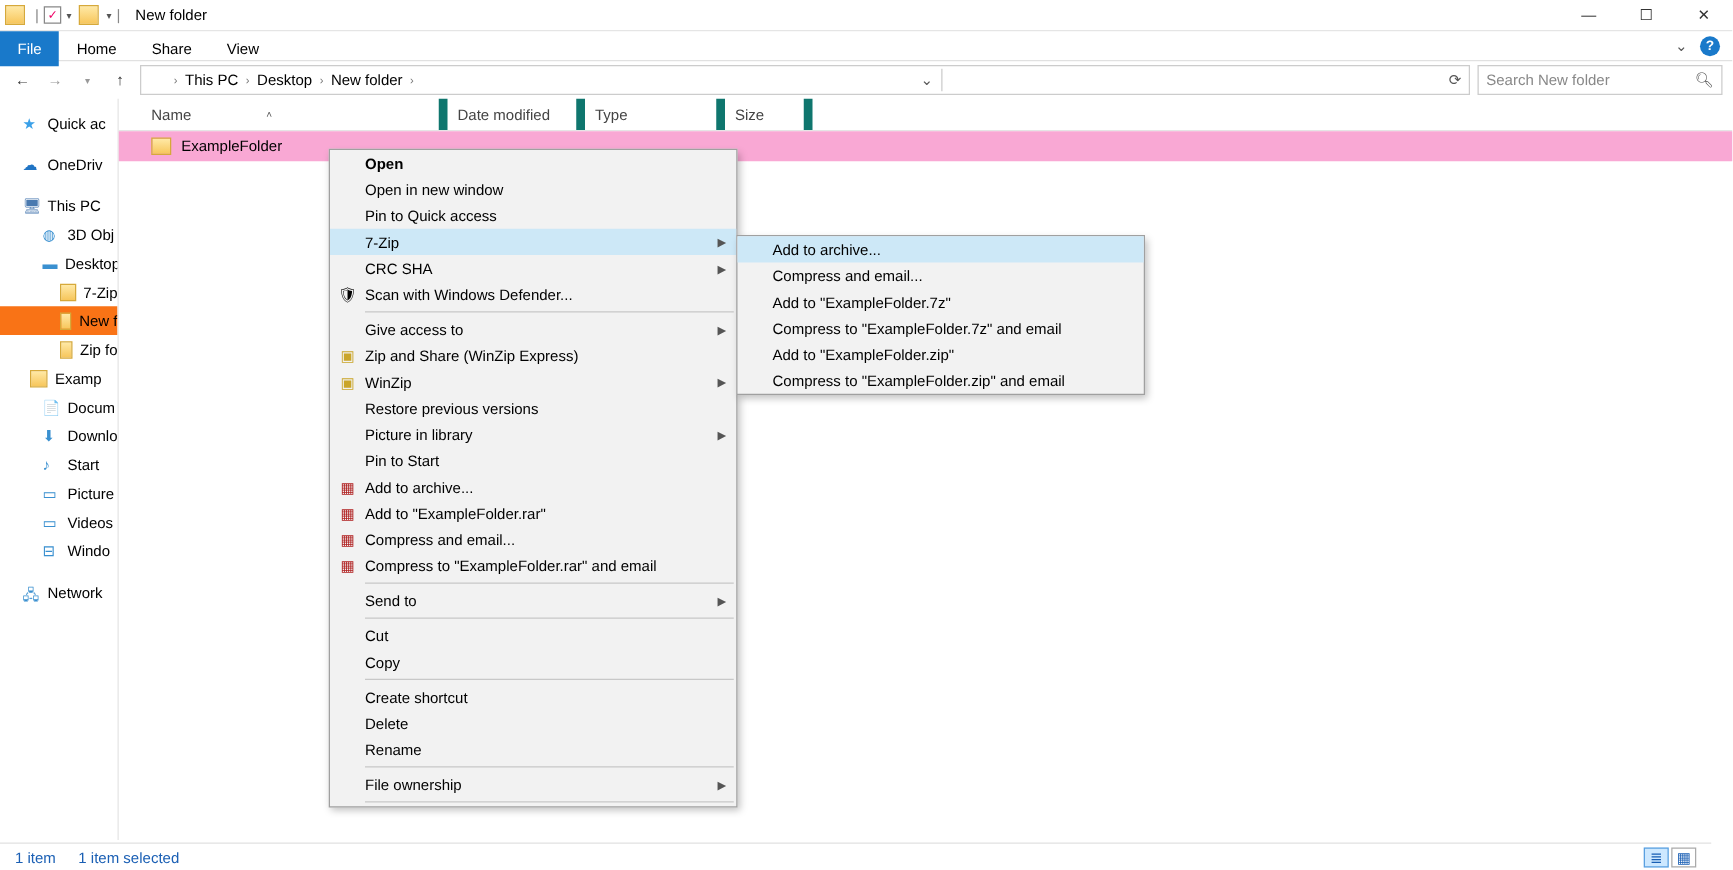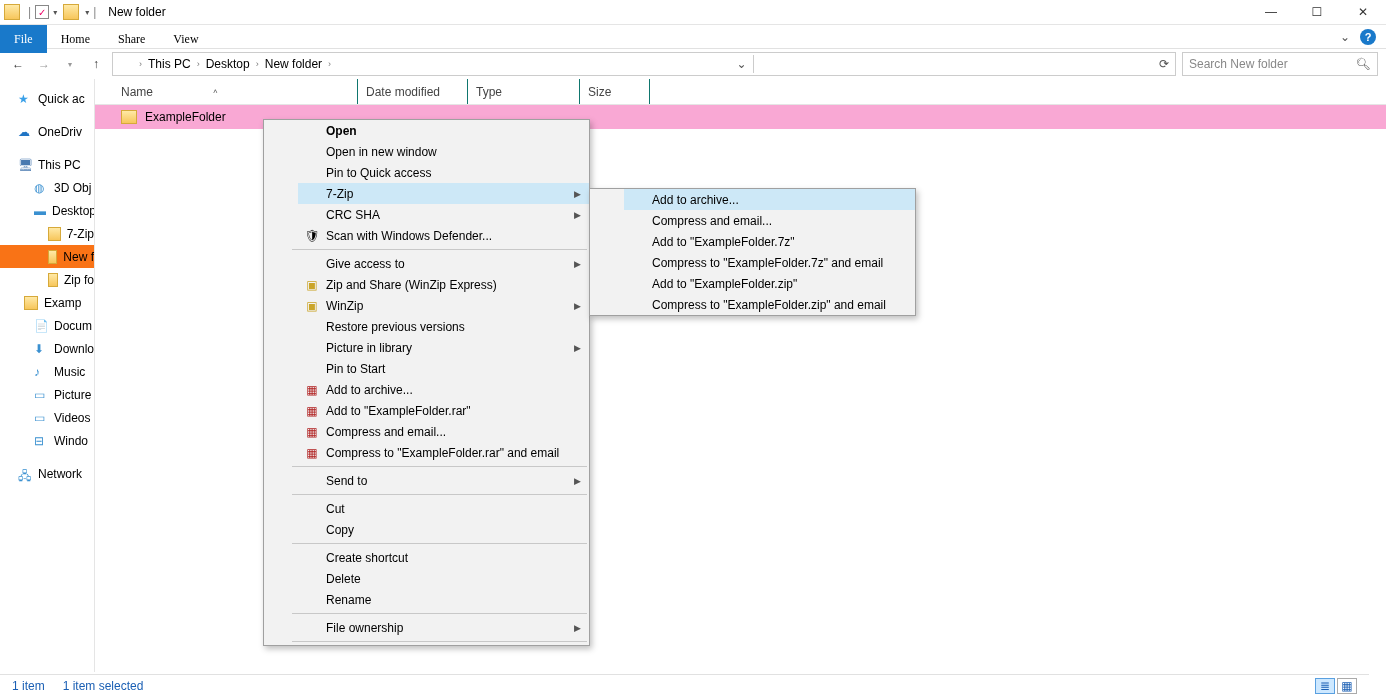--- a/index.html
+++ b/index.html
@@ -10,21 +10,21 @@
 .titlebar .folder-mini { width: 16px; height: 16px; background: linear-gradient(#ffe9a6,#f7c65b); border:1px solid #d6a93a; margin-right:4px; }
 .titlebar .sep { color:#888; margin:0 4px; }
 .titlebar .checkbox-icon { width:14px; height:14px; border:1px solid #888; display:inline-flex;align-items:center;justify-content:center;color:#e06; font-size:10px; margin-right:2px;}
 .titlebar .down { color:#555; font-size:8px; margin-left:2px;}
 .titlebar .title { margin-left:8px; }
 .win-controls { margin-left:auto; display:flex; }
 .win-controls div { width:46px; height:25px; display:flex;align-items:center;justify-content:center; color:#333;}
 
 
 .ribbon { height:24px; display:flex; align-items:stretch; border-bottom:1px solid #e1e1e1; }
-.ribbon .tab { padding:14px 14px; display:flex; align-items:center; cursor:default;font-family:Liberation Serif, serif;}
+.ribbon .tab { padding:14px 14px; display:flex; align-items:center; cursor:default;}
 .ribbon .tab.file { background:#1979ca; color:#fff; }
 .ribbon .helpicon { margin-left:auto; display:flex; align-items:center; padding-right:10px;}
 .ribbon .chev { color:#555; padding:0 10px; display:flex;align-items:center;}
 .ribbon .help { width:16px;height:16px;border-radius:50%;background:#1979ca;color:#fff;display:flex;align-items:center;justify-content:center;font-size:11px;font-weight:bold;}
 
 
 .addr-row { height:30px; display:flex; align-items:center; padding:0 8px; gap:6px; }
 .nav-arrow { width:20px;text-align:center;color:#999;}
 .nav-arrow.active{color:#333;}
 .addr-box { flex:1; height:24px; border:1px solid #ccc; display:flex; align-items:center; padding:0 6px; gap:6px;}
@@ -46,35 +46,35 @@
 .ic.cloud{color:#2074c4;}
 .ic.pc{color:#4a7ab0;}
 .ic.folder{background:linear-gradient(#ffe9a6,#f7c65b);border:1px solid #d6a93a;}
 .ic.obj{color:#3a90d0;}
 .ic.net{color:#3a90d0;}
 .sb-spacer{height:10px;}
 
 
 .content { flex:1; position:relative;}
 .cols { height:26px; border-bottom:1px solid #e5e5e5; display:flex; align-items:center; color:#444; padding-left:18px;}
-.col { border-right:1px solid #0f766e; height:100%; display:flex; align-items:center; padding-left:8px;}
+.col { border-right:7px solid #0f766e; height:100%; display:flex; align-items:center; padding-left:8px;}
 .col.name{width:245px;}
 .col.date{width:110px;}
 .col.type{width:112px;}
 .col.size{width:70px;}
 .sort-caret{font-size:8px;color:#555;margin-left:60px;}
 
 .row { height:24px; display:flex; align-items:center; padding-left:26px; gap:8px;}
 .row.sel { background:#f9a8d4; }
 .row .ic.folder{width:16px;height:14px;}
 
 
 .ctx { position:absolute; background:#f2f2f2; border:1px solid #a0a0a0; box-shadow:2px 3px 6px rgba(0,0,0,.25);}
 .ctx1 { left:263px; top:119px; width:327px; }
-.ctx-row { height:21px; display:flex; align-items:center; padding-left:28px; padding-right:2px; position:relative;margin-left:34px;}
+.ctx-row { height:21px; display:flex; align-items:center; padding-left:28px; padding-right:2px; position:relative;}
 .ctx-row.bold{font-weight:600;}
 .ctx-row.hover{background:#cde8f7;}
 .ctx-row .arrow{position:absolute;right:8px;color:#555;font-size:9px;}
 .ctx-row .cicon{position:absolute;left:6px;width:16px;height:16px;display:flex;align-items:center;justify-content:center;}
 .ctx-sep{height:1px;background:#c8c8c8;margin:3px 2px 3px 28px;}
 
 .ctx2 { left:589px; top:188px; width:327px; }
 
 
 .status { position:absolute; bottom:0; left:0; right:17px; height:22px; border-top:1px solid #e1e1e1; display:flex; align-items:center; padding:0 12px; gap:18px; color:#1a5fb4;}
@@ -179,21 +179,21 @@
     <div class="sb-item indent">
         <span class="ic obj">📄</span>
         <span>Docum</span>
       </div>
     <div class="sb-item indent">
         <span class="ic obj">⬇</span>
         <span>Downlo</span>
       </div>
     <div class="sb-item indent">
         <span class="ic obj">♪</span>
-        <span>Music</span>
+        <span>Start</span>
       </div>
     <div class="sb-item indent">
         <span class="ic obj">▭</span>
         <span>Picture</span>
       </div>
     <div class="sb-item indent">
         <span class="ic obj">▭</span>
         <span>Videos</span>
       </div>
     <div class="sb-item indent">

